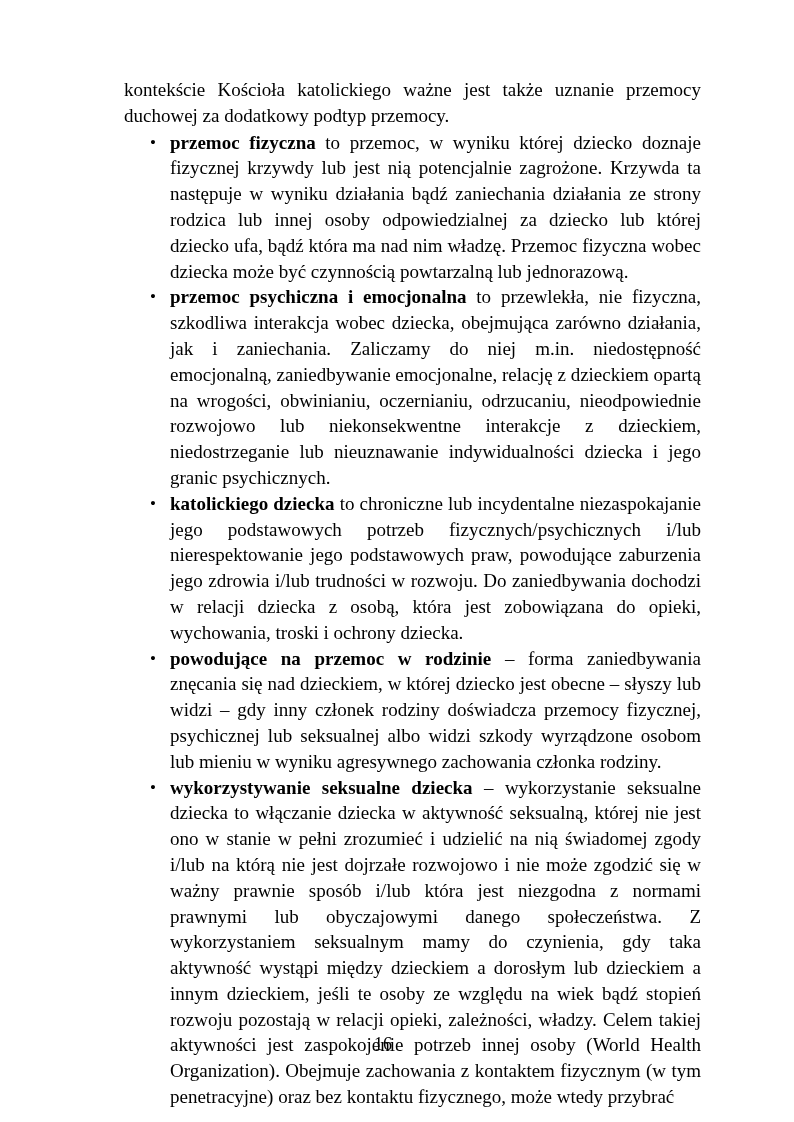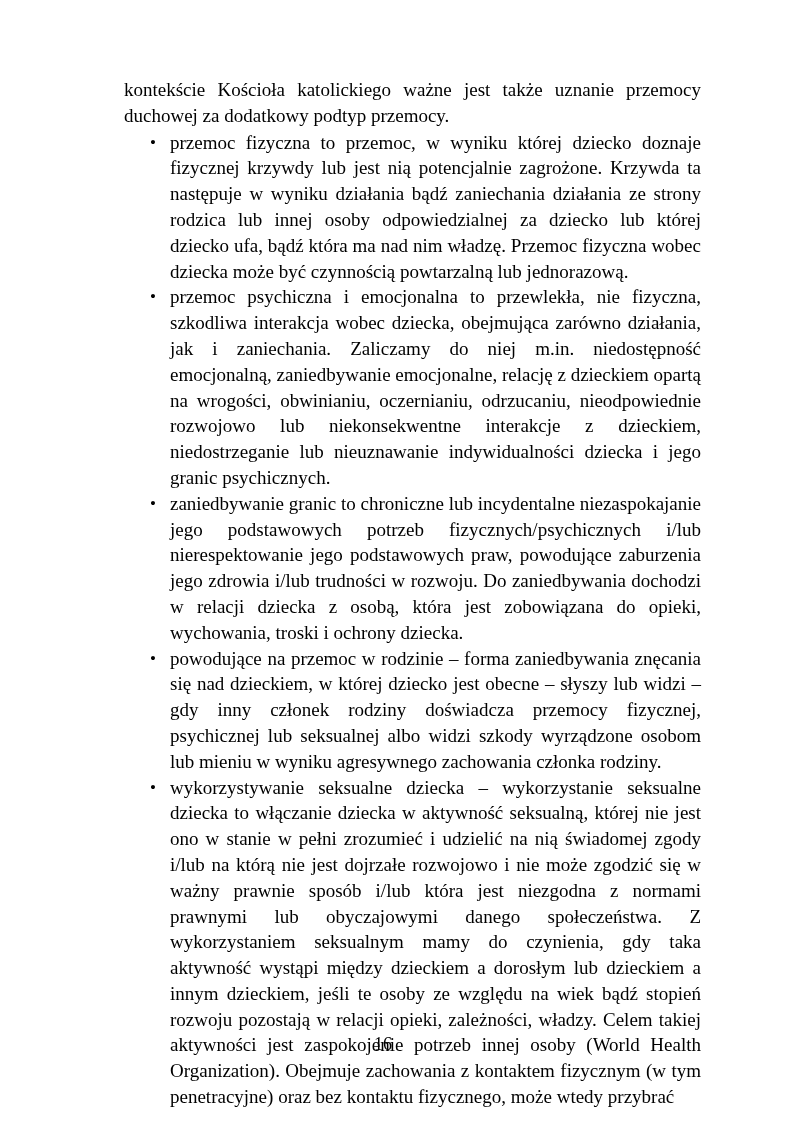--- a/index.html
+++ b/index.html
@@ -42,21 +42,21 @@
     line-height: 25.8px;
     text-align: justify;
   }
   .bullet-marker {
     position: absolute;
     left: 26px;
     top: 0;
     font-size: 17px;
   }
   .term {
-    font-weight: normal;
+    font-weight: bold;
   }
   .page-number {
     position: absolute;
     left: 0;
     right: 16px;
     top: 1032px;
     text-align: center;
     font-size: 18px;
     line-height: 24px;
   }
@@ -72,21 +72,21 @@
     <li>
       <span class="bullet-marker">•</span>
       <span class="term">przemoc fizyczna</span><span> to przemoc, w wyniku której dziecko doznaje fizycznej krzywdy lub jest nią potencjalnie zagrożone. Krzywda ta następuje w wyniku działania bądź zaniechania działania ze strony rodzica lub innej osoby odpowiedzialnej za dziecko lub której dziecko ufa, bądź która ma nad nim władzę. Przemoc fizyczna wobec dziecka może być czynnością powtarzalną lub jednorazową.</span>
     </li>
     <li>
       <span class="bullet-marker">•</span>
       <span class="term">przemoc psychiczna i emocjonalna</span><span> to przewlekła, nie fizyczna, szkodliwa interakcja wobec dziecka, obejmująca zarówno działania, jak i zaniechania. Zaliczamy do niej m.in. niedostępność emocjonalną, zaniedbywanie emocjonalne, relację z dzieckiem opartą na wrogości, obwinianiu, oczernianiu, odrzucaniu, nieodpowiednie rozwojowo lub niekonsekwentne interakcje z dzieckiem, niedostrzeganie lub nieuznawanie indywidualności dziecka i jego granic psychicznych.</span>
     </li>
     <li>
       <span class="bullet-marker">•</span>
-      <span class="term">zaniedbywanie granic</span><span> to chroniczne lub incydentalne niezaspokajanie jego podstawowych potrzeb fizycznych/psychicznych i/lub nierespektowanie jego podstawowych praw, powodujące zaburzenia jego zdrowia i/lub trudności w rozwoju. Do zaniedbywania dochodzi w relacji dziecka z osobą, która jest zobowiązana do opieki, wychowania, troski i ochrony dziecka.</span>
+      <span class="term">katolickiego dziecka</span><span> to chroniczne lub incydentalne niezaspokajanie jego podstawowych potrzeb fizycznych/psychicznych i/lub nierespektowanie jego podstawowych praw, powodujące zaburzenia jego zdrowia i/lub trudności w rozwoju. Do zaniedbywania dochodzi w relacji dziecka z osobą, która jest zobowiązana do opieki, wychowania, troski i ochrony dziecka.</span>
     </li>
     <li>
       <span class="bullet-marker">•</span>
       <span class="term">powodujące na przemoc w rodzinie</span><span> – forma zaniedbywania znęcania się nad dzieckiem, w której dziecko jest obecne – słyszy lub widzi – gdy inny członek rodziny doświadcza przemocy fizycznej, psychicznej lub seksualnej albo widzi szkody wyrządzone osobom lub mieniu w wyniku agresywnego zachowania członka rodziny.</span>
     </li>
     <li>
       <span class="bullet-marker">•</span>
       <span class="term">wykorzystywanie seksualne dziecka</span><span> – wykorzystanie seksualne dziecka to włączanie dziecka w aktywność seksualną, której nie jest ono w stanie w pełni zrozumieć i udzielić na nią świadomej zgody i/lub na którą nie jest dojrzałe rozwojowo i nie może zgodzić się w ważny prawnie sposób i/lub która jest niezgodna z normami prawnymi lub obyczajowymi danego społeczeństwa. Z wykorzystaniem seksualnym mamy do czynienia, gdy taka aktywność wystąpi między dzieckiem a dorosłym lub dzieckiem a innym dzieckiem, jeśli te osoby ze względu na wiek bądź stopień rozwoju pozostają w relacji opieki, zależności, władzy. Celem takiej aktywności jest zaspokojenie potrzeb innej osoby (World Health Organization). Obejmuje zachowania z kontaktem fizycznym (w tym penetracyjne) oraz bez kontaktu fizycznego, może wtedy przybrać</span>
     </li>
   </ul>

